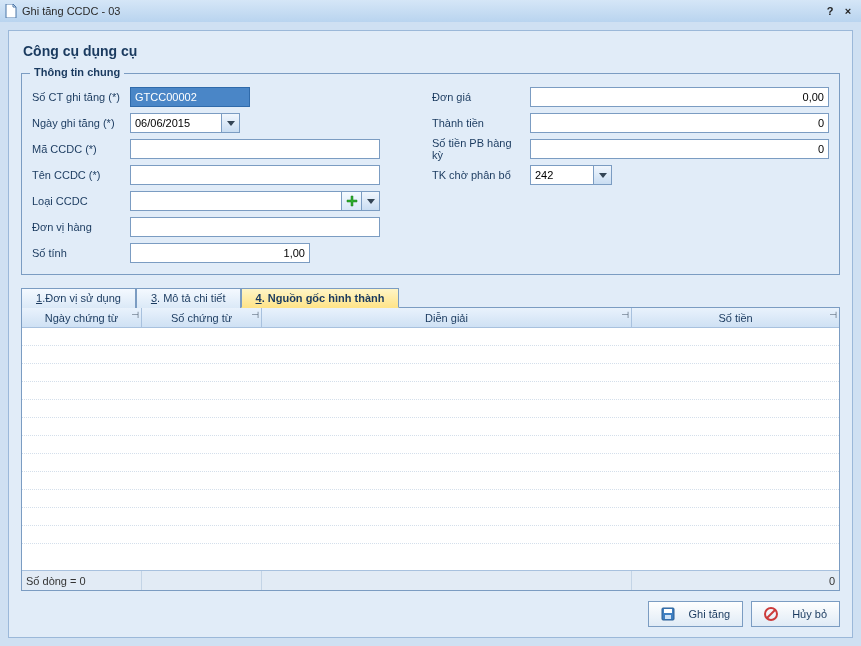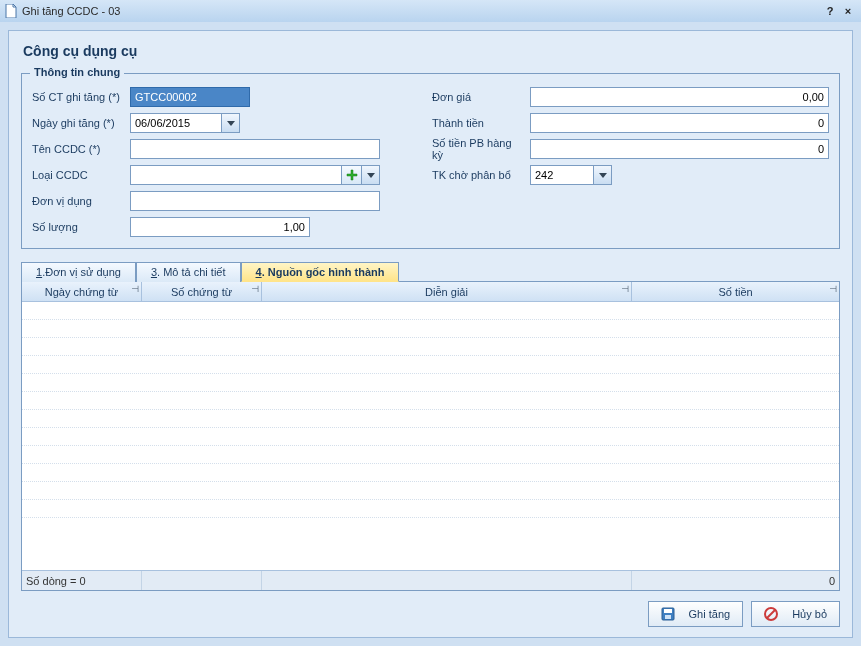--- a/index.html
+++ b/index.html
@@ -77,45 +77,49 @@
             <div class="date-wrap">
               <input class="txt" style="width: 92px;" value="06/06/2015">
               <div class="drop-btn">
                 <svg width="8" height="5">
                     <path d="M0 0l4 5 4-5z" fill="#345"></path>
                   </svg>
               </div>
             </div>
           </div>
           <div class="form-row">
+            <label>Mã CCDC (*)</label>
+            <input class="txt" style="width: 250px;" value="">
+          </div>
+          <div class="form-row">
             <label>Tên CCDC (*)</label>
             <input class="txt" style="width: 250px;" value="">
           </div>
           <div class="form-row">
             <label>Loại CCDC</label>
             <div class="combo-wrap" style="width:250px">
               <input class="txt" style="flex: 1 1 0%;" value="">
               <div class="add-btn">
                 <svg width="12" height="12">
                     <path d="M5 1h2v4h4v2H7v4H5V7H1V5h4z" fill="#2cae2c" stroke="#1a7a1a" stroke-width="0.5"></path>
                   </svg>
               </div>
               <div class="drop-btn">
                 <svg width="8" height="5">
                     <path d="M0 0l4 5 4-5z" fill="#345"></path>
                   </svg>
               </div>
             </div>
           </div>
           <div class="form-row">
-            <label>Đơn vị dụng</label>
+            <label>Đơn vị hàng</label>
             <input class="txt" style="width: 250px;" value="">
           </div>
           <div class="form-row">
-            <label>Số lượng</label>
+            <label>Số tính</label>
             <input class="txt right" style="width: 180px;" value="1,00">
           </div>
         </div>
 
         <div class="form-col right">
           <div class="form-row">
             <label>Đơn giá</label>
             <input class="txt right" style="flex: 1 1 0%;" value="0,00">
           </div>
           <div class="form-row">

